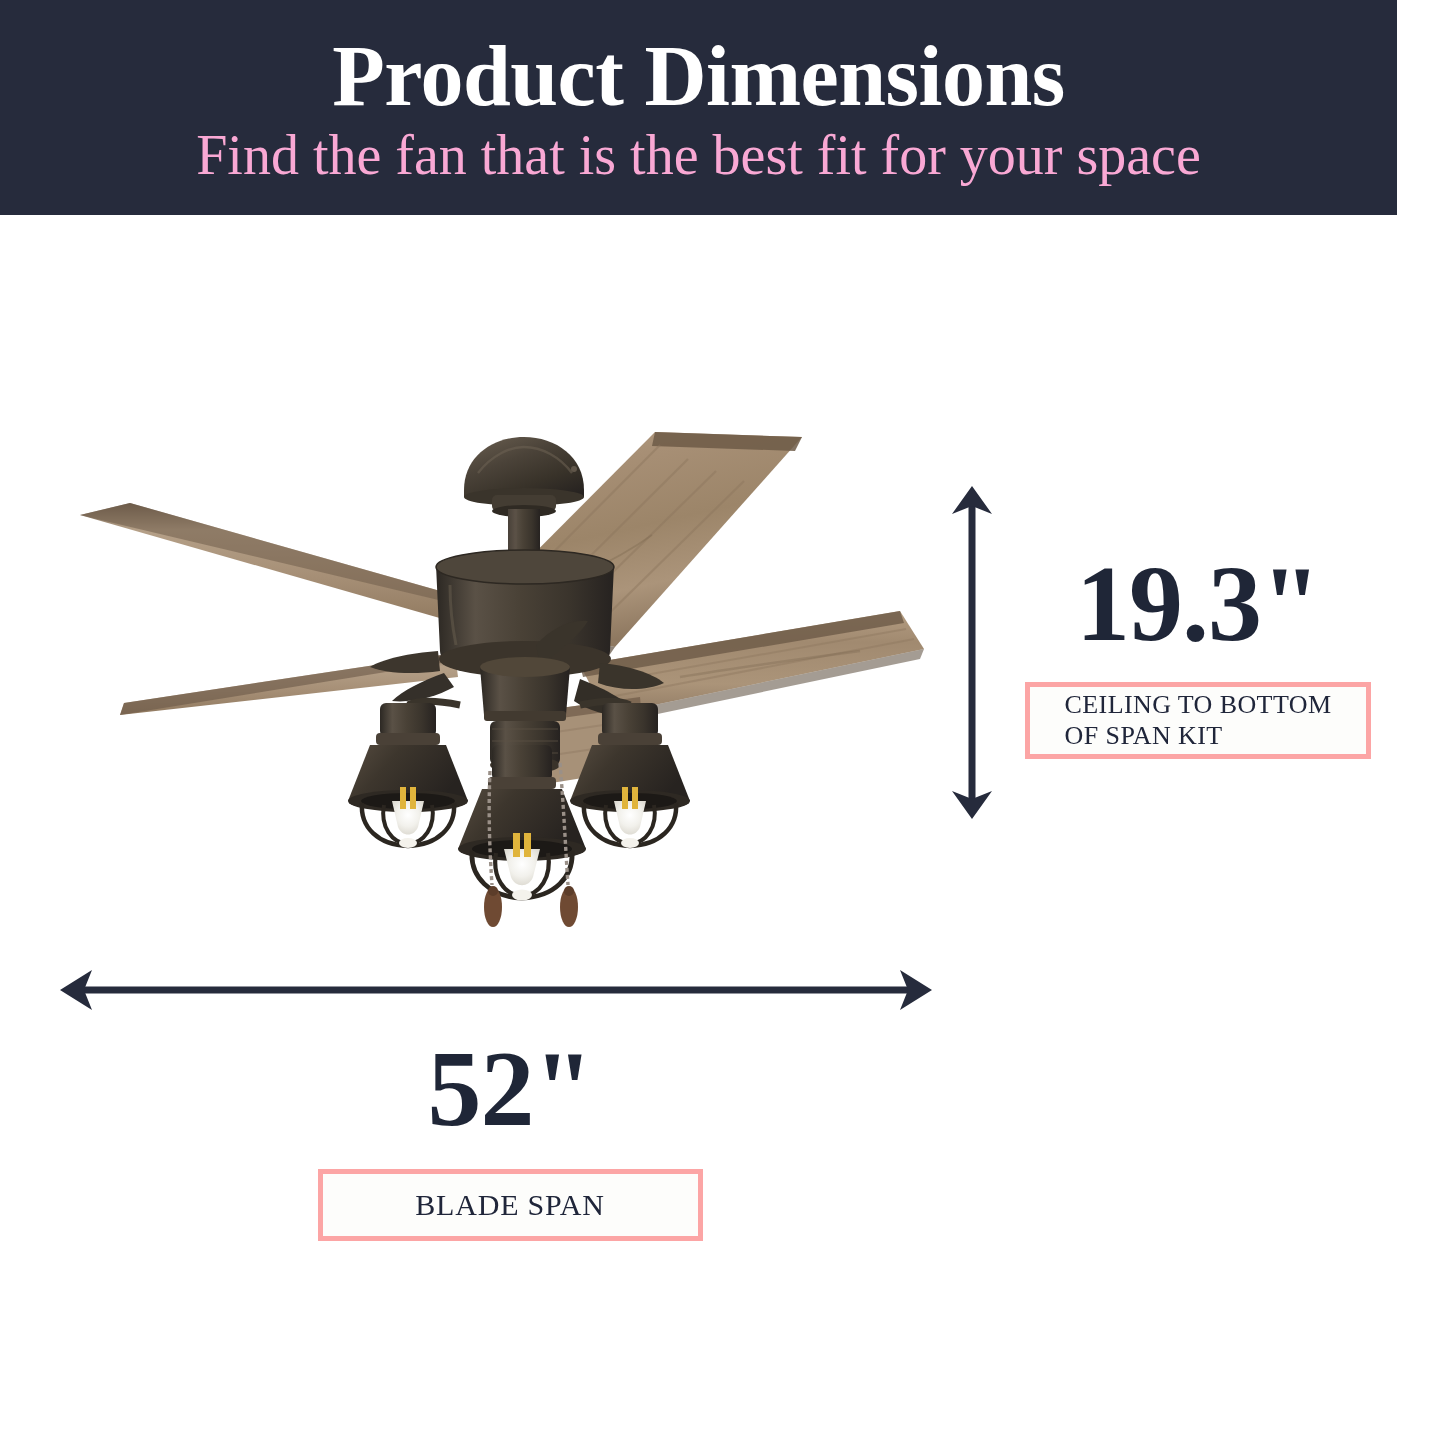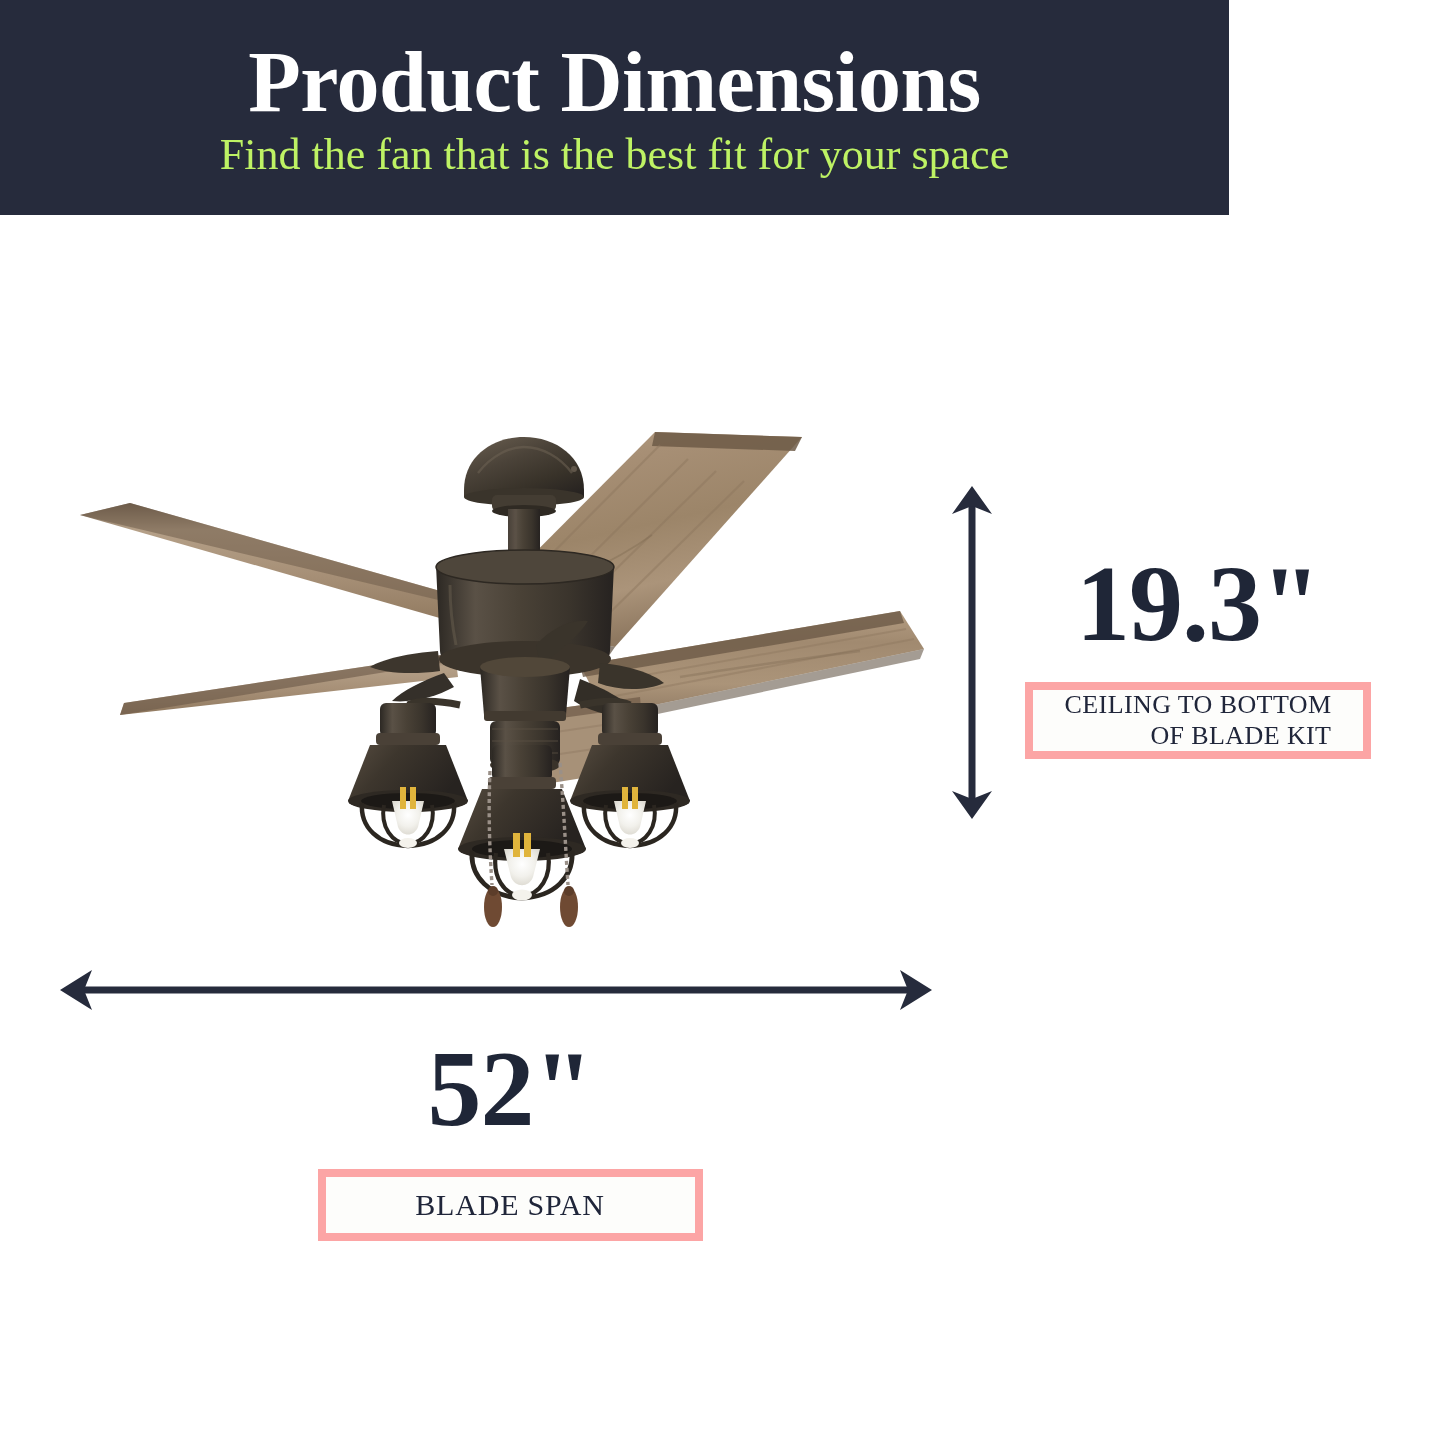--- a/index.html
+++ b/index.html
@@ -5,32 +5,32 @@
   * { margin:0; padding:0; box-sizing:border-box; }
   html,body { background:#ffffff; }
   body {
     width:1445px; height:1445px;
     font-family:"Liberation Serif", serif;
     position:relative; overflow:hidden;
   }
 
   
   .header {
-    position:absolute; left:0; top:0; width:1229px; height:215px;
+    position:absolute; left:0; top:0; width:1397px; height:215px;
     background:#262b3c;
     display:flex; flex-direction:column;
     align-items:center; justify-content:center;
   }
   .header-title {
     font-size:86px; font-weight:700; color:#ffffff;
     letter-spacing:-0.5px; line-height:1.0;
     font-family:"Liberation Serif", serif;
   }
   .header-sub {
-    font-size:44px; font-weight:400; color:#bef264;
+    font-size:56px; font-weight:400; color:#f9a8d4;
     margin-top:8px; line-height:1.0;
     font-family:"Liberation Serif", serif;
   }
 
   
   .stage { position:absolute; left:0; top:215px; width:1445px; height:1230px; }
 
   
   .fan-wrap { position:absolute; left:40px; top:200px; width:900px; height:540px; }
   .fan-svg { width:900px; height:540px; display:block; }
@@ -47,23 +47,23 @@
   .callout-span {
     position:absolute; left:322px; top:820px; width:376px;
     display:flex; flex-direction:column; align-items:center;
   }
   .big-number {
     font-size:108px; font-weight:700; color:#1f2637;
     line-height:1.0; letter-spacing:-1px;
     font-family:"Liberation Serif", serif;
   }
   .gold-box {
-    border:8px solid #fca5a5; background:#fdfdfb;
+    border:5px solid #fca5a5; background:#fdfdfb;
     display:flex; align-items:center; justify-content:center;
-    text-align:right;
+    text-align:left;
   }
   .gold-box-height { width:346px; height:77px; margin-top:24px; }
   .gold-box-span   { width:385px; height:72px; margin-top:26px; }
   .box-label {
     font-size:26px; color:#20263a; line-height:1.18;
     letter-spacing:0.4px; font-family:"Liberation Serif", serif;
   }
   .box-label-span { font-size:30px; letter-spacing:0.8px; }
 </style>
 </head>
@@ -262,21 +262,21 @@
       <path d="M42,6 L62,34 L42,26 L22,34 Z" fill="#262b3c"></path>
       <path d="M42,339 L62,311 L42,319 L22,311 Z" fill="#262b3c"></path>
     </svg>
   </div>
 
   <div class="callout-height">
     <div class="big-number">19.3"</div>
     <div class="gold-box gold-box-height">
       <div class="box-label">
         <div>CEILING TO BOTTOM</div>
-        <div>OF BLADE KIT</div>
+        <div>OF SPAN KIT</div>
       </div>
     </div>
   </div>
 
   <div class="arrow-horizontal">
     <svg viewBox="0 0 910 60" width="910" height="60" xmlns="http://www.w3.org/2000/svg">
       <line x1="40" y1="30" x2="872" y2="30" stroke="#262b3c" stroke-width="7"></line>
       <path d="M20,30 L52,10 L44,30 L52,50 Z" fill="#262b3c"></path>
       <path d="M892,30 L860,10 L868,30 L860,50 Z" fill="#262b3c"></path>
     </svg>

